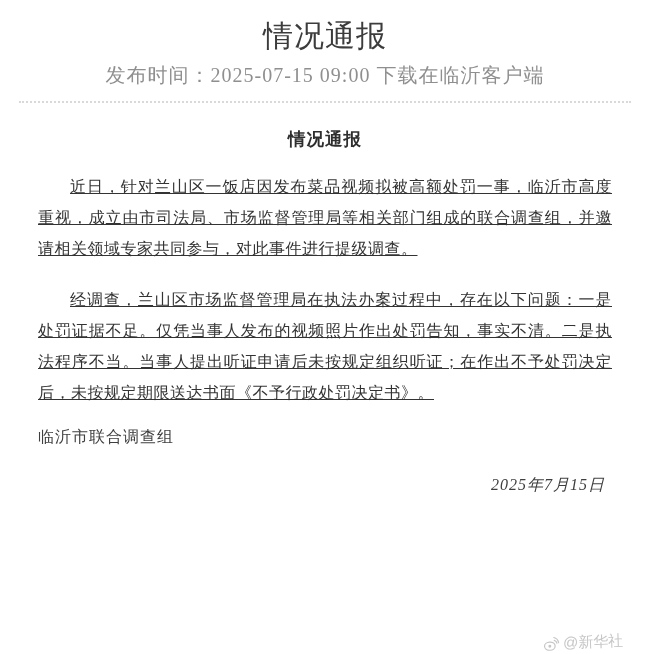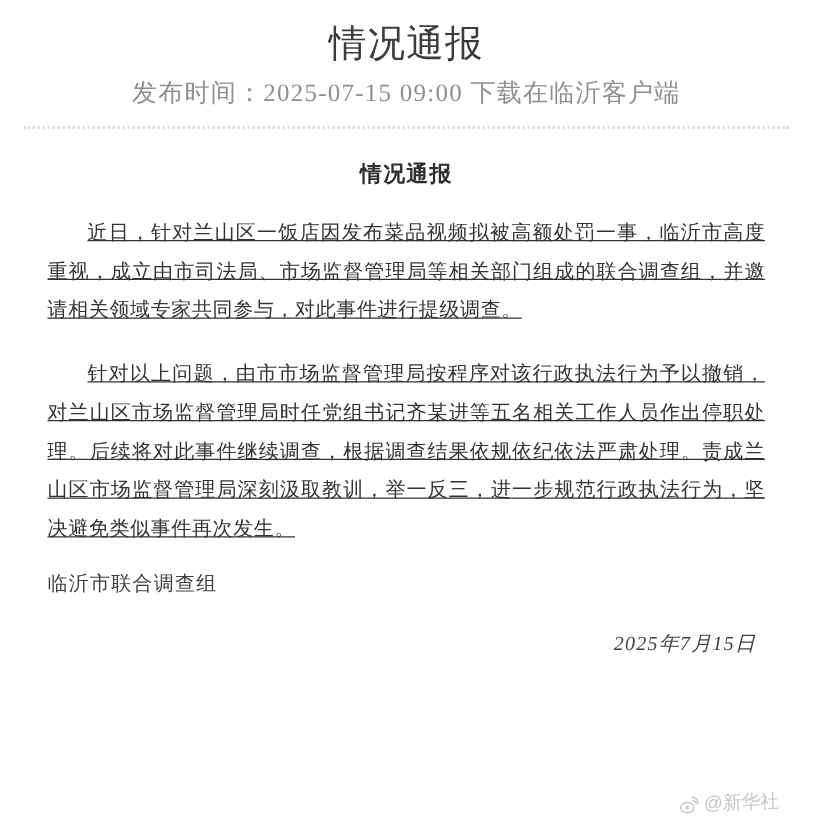--- a/index.html
+++ b/index.html
@@ -109,22 +109,22 @@
   <div class="meta">发布时间：2025-07-15 09:00 下载在临沂客户端</div>
 
   <hr class="divider">
 
   <div class="article">
 
     <h2 class="article-heading">情况通报</h2>
 
     <p>近日，针对兰山区一饭店因发布菜品视频拟被高额处罚一事，临沂市高度重视，成立由市司法局、市场监督管理局等相关部门组成的联合调查组，并邀请相关领域专家共同参与，对此事件进行提级调查。</p>
 
+    <p>经调查，兰山区市场监督管理局在执法办案过程中，存在以下问题：一是处罚证据不足。仅凭当事人发布的视频照片作出处罚告知，事实不清。二是执法程序不当。当事人提出听证申请后未按规定组织听证；在作出不予处罚决定后，未按规定期限送达书面《不予行政处罚决定书》。</p>
 
-    <p>针对以上问题，由市市场监督管理局按程序对该行政执法行为予以撤销，对兰山区市场监督管理局时任党组书记齐某进等五名相关工作人员作出停职处理。后续将对此事件继续调查，根据调查结果依规依纪依法严肃处理。责成兰山区市场监督管理局深刻汲取教训，举一反三，进一步规范行政执法行为，坚决避免类似事件再次发生。</p>
 
     <div class="signature">临沂市联合调查组</div>
 
     <div class="date">2025年7月15日</div>
   </div>
 
   <div class="watermark">
     <span class="wm-icon">
       <svg width="17" height="17" viewBox="0 0 24 24" aria-hidden="true">
         <ellipse cx="9.5" cy="15.5" rx="7.5" ry="5.8" fill="none" stroke="#c6c6c6" stroke-width="1.7"></ellipse>

